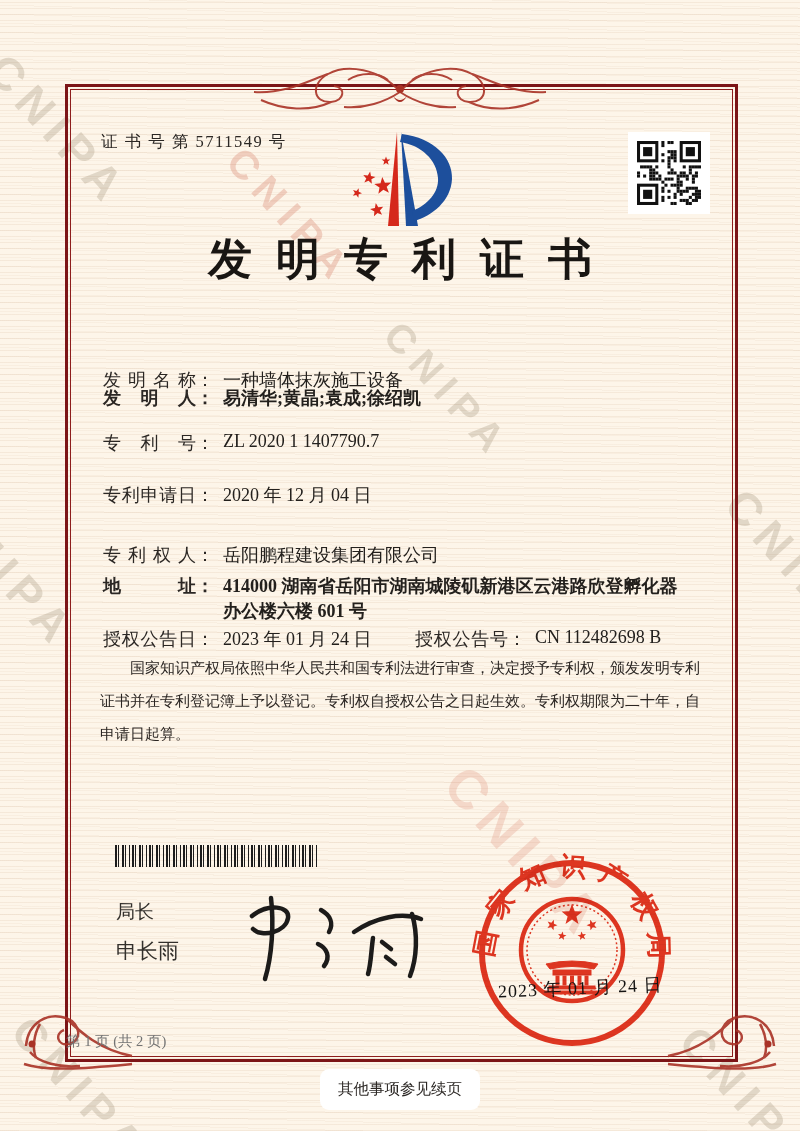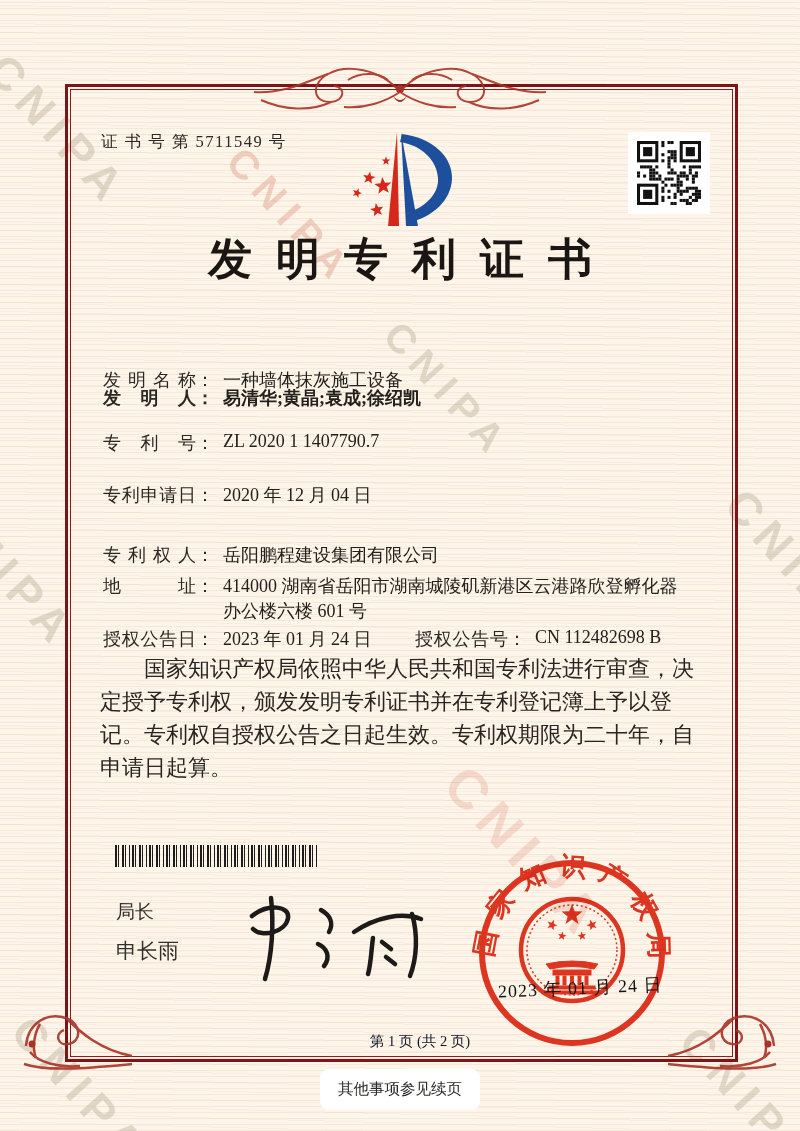--- a/index.html
+++ b/index.html
@@ -31,39 +31,39 @@
   
   .row{position:absolute;left:103px;z-index:4;font-size:18px;white-space:nowrap;}
   .lbl{display:inline-block;width:93px;text-align:justify;text-align-last:justify;vertical-align:top;color:#2b2724;}
   .colon{display:inline-block;vertical-align:top;color:#2b2724;}
   .val{display:inline-block;margin-left:9px;vertical-align:top;color:#23201d;}
   .val.wrap{white-space:normal;width:462px;line-height:25px;}
   .pair2{position:absolute;left:312px;top:0;white-space:nowrap;}
   .pair2 .lbl{width:93px;}
   
   .paras{position:absolute;left:100px;top:652px;width:608px;z-index:4;}
-  .paras p{margin:0;font-size:22px;line-height:33px;text-indent:2em;color:#2a2522;}
+  .paras p{margin:0;font-size:15px;line-height:33px;text-indent:2em;color:#2a2522;}
   
   .barcode{
     position:absolute;left:115px;top:845px;width:203px;height:22px;z-index:4;
     background-image:
       repeating-linear-gradient(90deg,#1c1c1c 0 2px,transparent 2px 3px,#1c1c1c 3px 4px,transparent 4px 7px,#1c1c1c 7px 9px,transparent 9px 10px,#1c1c1c 10px 11px,transparent 11px 14px,#1c1c1c 14px 15px,transparent 15px 17px);
   }
   
   .sig-title{position:absolute;left:116px;top:899px;font-size:19px;z-index:5;color:#33302c;font-family:"Liberation Sans","DejaVu Sans",sans-serif;}
   .sig-name{position:absolute;left:116px;top:937px;font-size:21px;z-index:5;color:#33302c;font-family:Liberation Serif, serif;}
   .sig-svg{position:absolute;left:224px;top:884px;z-index:5;}
   
   .seal-svg{position:absolute;left:472px;top:853px;z-index:6;mix-blend-mode:multiply;opacity:.95;}
   .seal-date{
     position:absolute;left:498px;top:976px;z-index:7;font-size:18px;color:#151413;
     letter-spacing:1px;transform:rotate(-2.5deg);white-space:nowrap;
   }
   
-  .page-info{position:absolute;left:66px;top:1032px;width:708px;text-align:center;font-size:14.5px;z-index:4;color:#0f172a;}
+  .page-info{position:absolute;left:66px;top:1032px;width:708px;text-align:left;font-size:14.5px;z-index:4;color:#737373;}
   .cont-note{position:absolute;left:0;top:1069px;width:800px;text-align:center;z-index:8;}
   .cont-note span{display:inline-block;background:#ffffff;padding:10px 18px;font-size:15.5px;color:#2b2724;border-radius:9px;}
   
   .logo-svg{position:absolute;left:336px;top:128px;z-index:4;}
   .qr-box{position:absolute;left:628px;top:132px;width:82px;height:82px;background:#fff;z-index:4;}
   .qr-box svg{position:absolute;left:9px;top:9px;}
   
   .orn{position:absolute;z-index:3;pointer-events:none;}
 </style>
 </head>
@@ -271,21 +271,21 @@
 </div>
 <div class="row" style="top:431px;">
   <span class="lbl">专利号</span><span class="colon">：</span><span class="val">ZL 2020 1 1407790.7</span>
 </div>
 <div class="row" style="top:483px;">
   <span class="lbl">专利申请日</span><span class="colon">：</span><span class="val">2020 年 12 月 04 日</span>
 </div>
 <div class="row" style="top:531px;margin-top:12px;">
   <span class="lbl">专利权人</span><span class="colon">：</span><span class="val">岳阳鹏程建设集团有限公司</span>
 </div>
-<div class="row" style="top:574px;">
+<div class="row" style="top:574px;font-weight:bold;">
   <span class="lbl">地址</span><span class="colon">：</span><span class="val wrap">414000 湖南省岳阳市湖南城陵矶新港区云港路欣登孵化器办公楼六楼 601 号</span>
 </div>
 <div class="row" style="top:627px;">
   <span class="lbl">授权公告日</span><span class="colon">：</span><span class="val">2023 年 01 月 24 日</span>
   <span class="pair2">
     <span class="lbl">授权公告号</span><span class="colon">：</span><span class="val">CN 112482698 B</span>
   </span>
 </div>
 
 <div class="paras">

